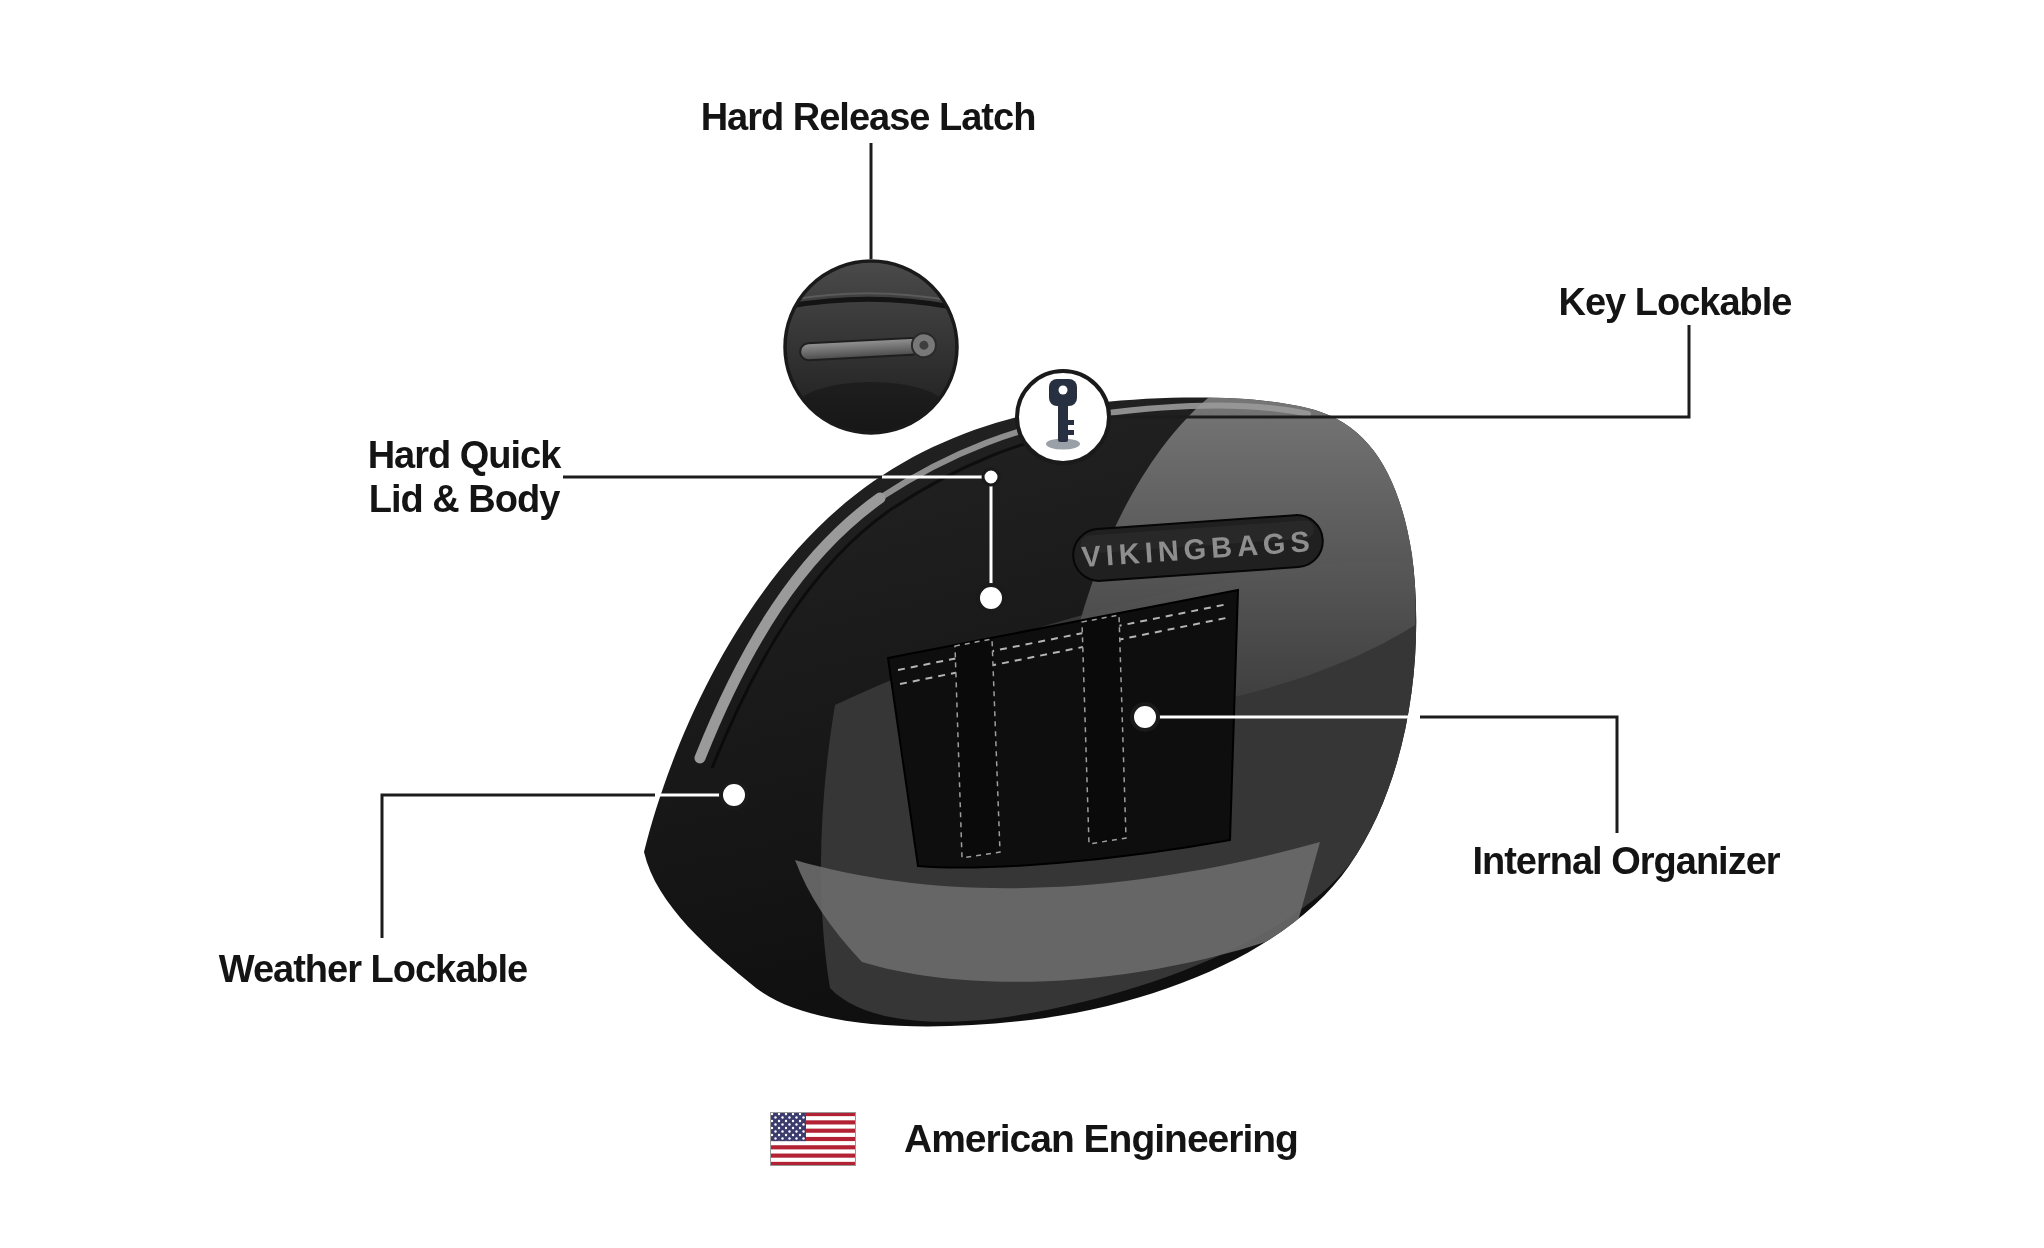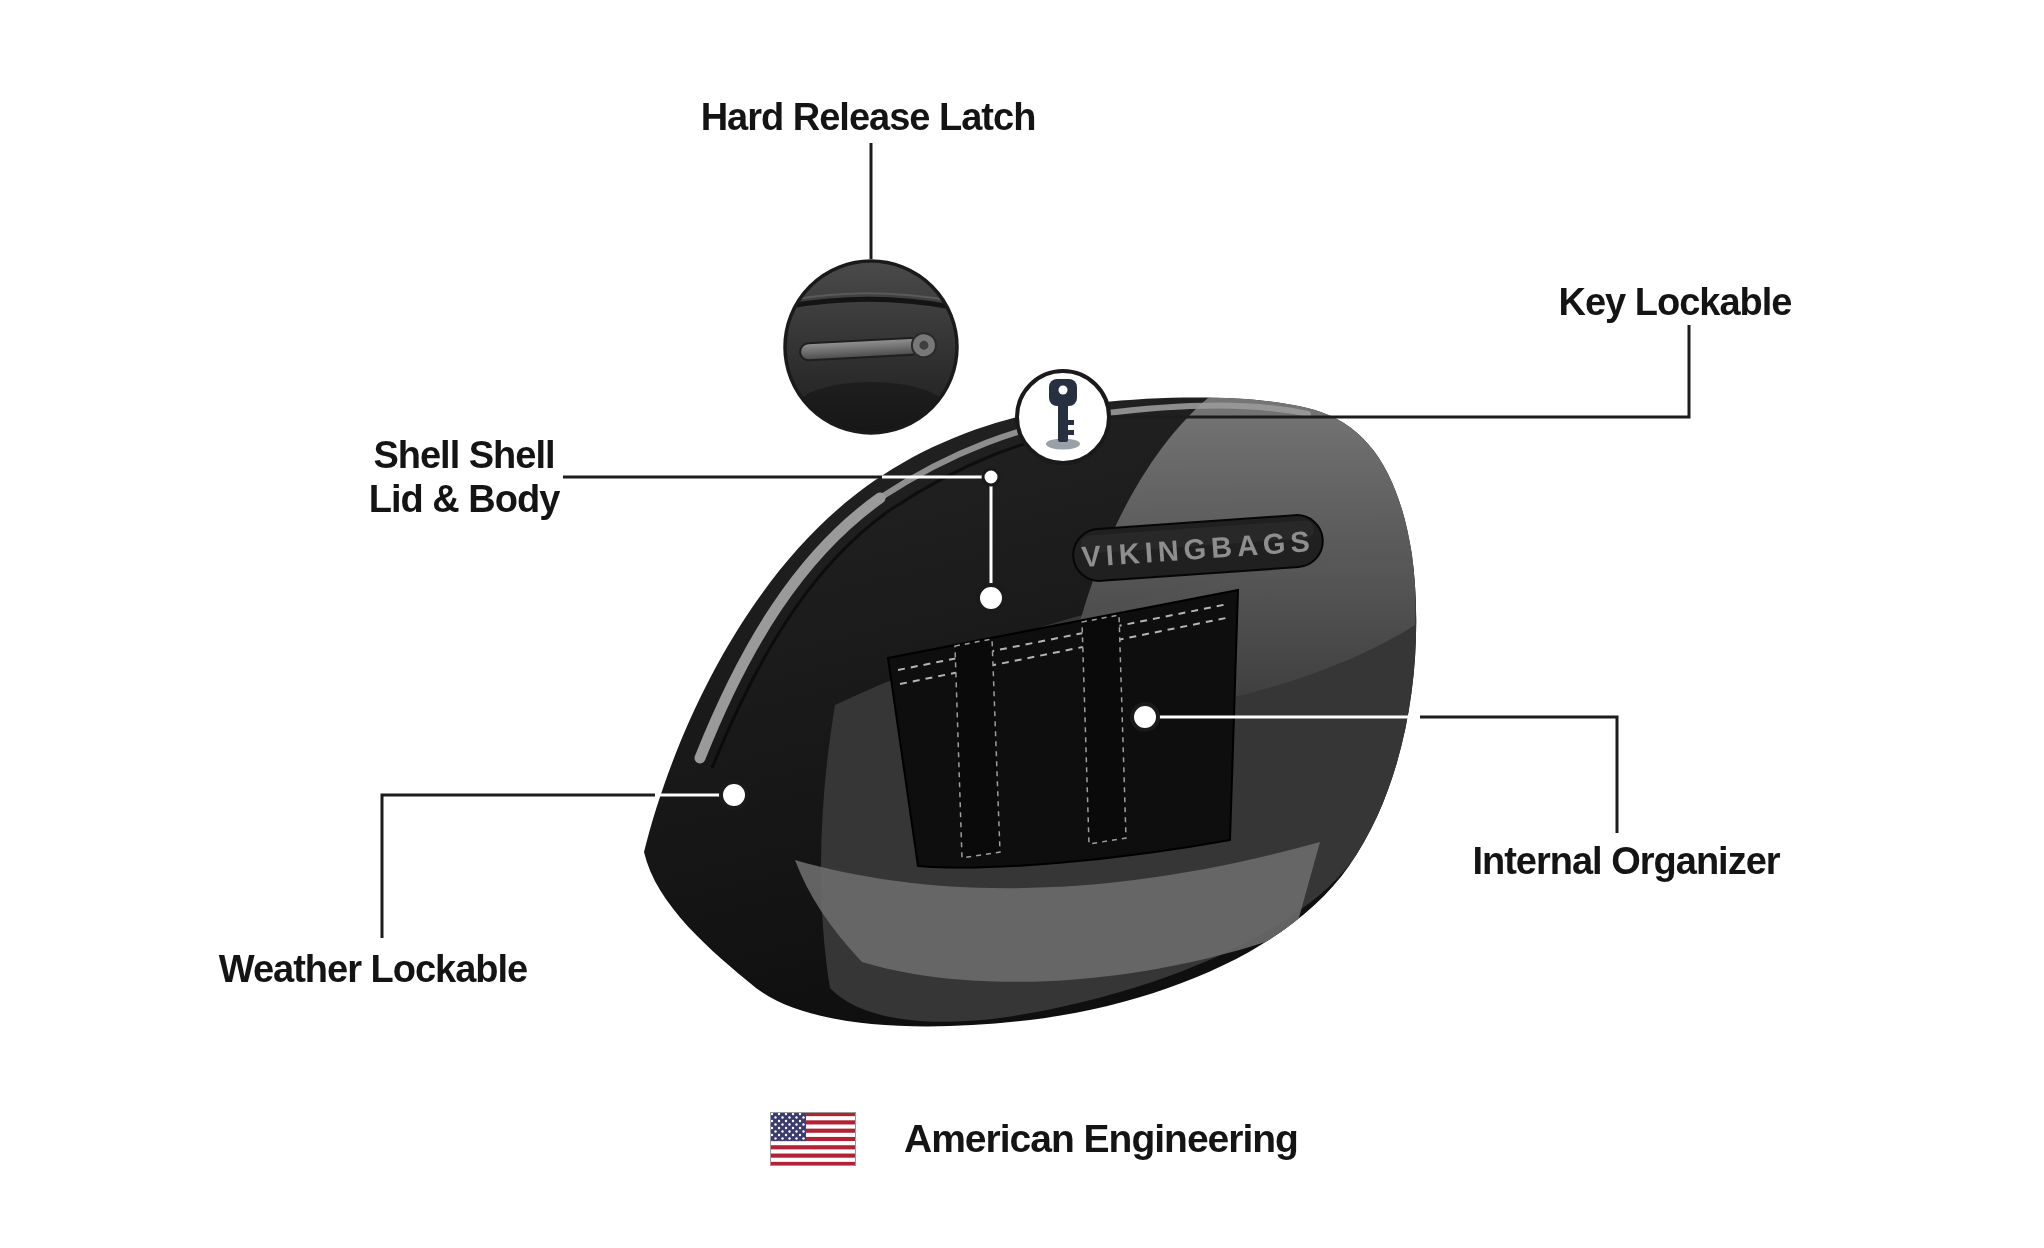--- a/index.html
+++ b/index.html
@@ -157,21 +157,21 @@
         <circle cx="1063" cy="390" r="4.5" fill="#ffffff"></circle>
       </g>
     </g>
   </svg>
 
   <div class="label" style="left:868px;top:117px;">Hard Release Latch</div>
 
   <div class="label" style="left:1675px;top:296px;margin-top:6px;">Key Lockable</div>
 
   <div class="label" style="left:464px;top:477px;">
-    <div>Shell Shell</div>
+    <div>Hard Quick</div>
     <div>Lid &amp; Body</div>
   </div>
 
   <div class="label" style="left:373px;top:969px;">Weather Lockable</div>
 
   <div class="label" style="left:1626px;top:861px;">Internal Organizer</div>
 
   <div class="footer">
     <svg width="86" height="54" viewBox="0 0 86 54">
       <rect x="0" y="0" width="86" height="54" fill="#ffffff"></rect>

